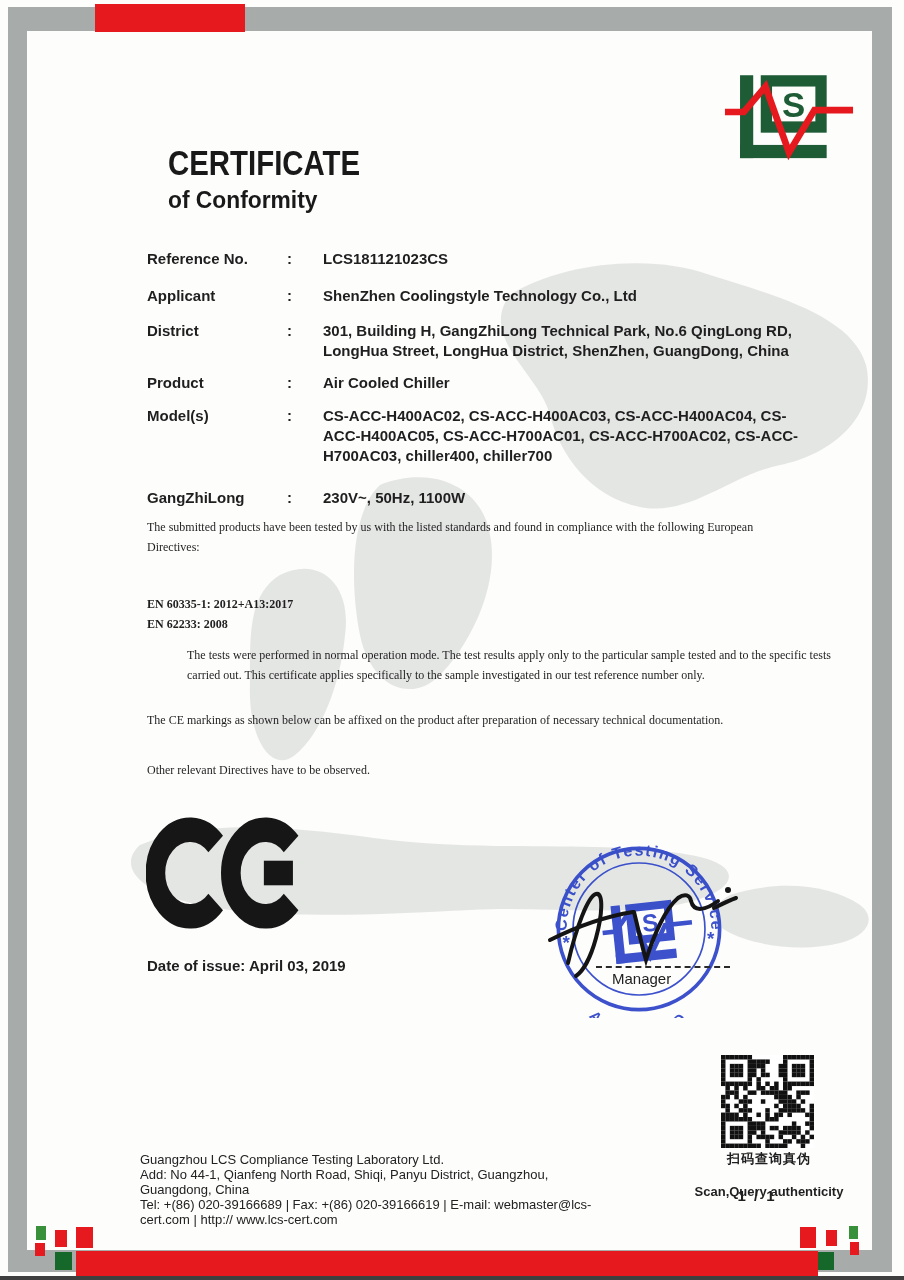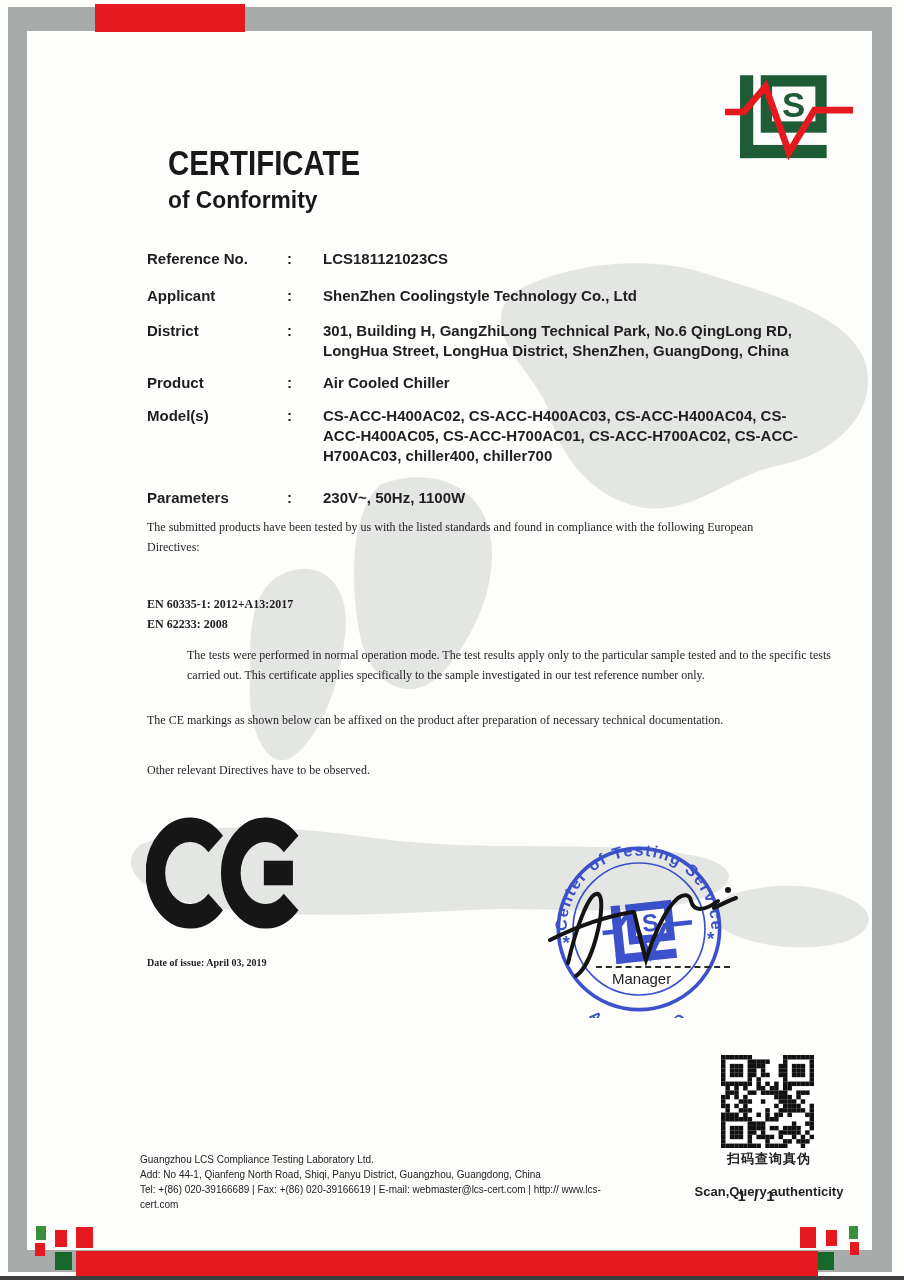--- a/index.html
+++ b/index.html
@@ -49,36 +49,36 @@
   .row-0{top:249px;} .row-1{top:286px;} .row-2{top:321px;}
   .row-3{top:373px;} .row-4{top:406px;} .row-5{top:488px;}
   
   .para{position:absolute;left:147px;width:648px;font-size:12px;line-height:20px;font-family:Liberation Serif, serif;}
   .p-intro{top:517px;} .p-directive{top:566px;font-weight:bold;}
   .p-standards{top:594px;font-weight:bold;}
   .p-tests{top:645px;margin-left:40px;} .p-ce{top:710px;} .p-other{top:760px;}
   
   .ce-mark{position:absolute;left:146px;top:812px;width:165px;height:122px;}
   
-  .date-line{position:absolute;left:147px;top:957px;font-size:10px;font-weight:bold;font-family:Liberation Serif, serif;}
+  .date-line{position:absolute;left:147px;top:957px;font-size:15px;font-weight:bold;}
   
   .stamp{position:absolute;left:550px;top:840px;width:178px;height:178px;opacity:.93;
     --mark-main:#2e45c8;--mark-line:#2e45c8;}
   .stamp text{fill:#2e45c8;font-family:"Liberation Sans",sans-serif;}
   .signature{position:absolute;left:538px;top:868px;width:232px;height:118px;}
   .sig-line{position:absolute;left:596px;top:952px;width:134px;height:14px;border-bottom:2px dashed #2a2a2a;}
   .signer-title{position:absolute;left:612px;top:970px;font-size:15px;color:#222;}
   
   .qr{position:absolute;left:721px;top:1055px;width:93px;height:93px;background:#fff;}
   .qr-captions{position:absolute;left:688px;top:1150px;width:162px;text-align:center;}
   .qr-zh{font-size:13px;font-weight:bold;letter-spacing:1px;}
   .qr-en{font-size:13px;font-weight:bold;margin-top:16px;}
   .page-number{position:absolute;left:722px;top:1187px;width:70px;text-align:center;
     font-size:15px;font-weight:bold;letter-spacing:2px;}
-  .footer-block{position:absolute;left:140px;top:1152px;width:480px;font-size:10px;line-height:15px;color:#222;}
+  .footer-block{position:absolute;left:140px;top:1152px;width:480px;font-size:13px;line-height:15px;color:#222;}
 </style>
 </head>
 <body>
 
 <div class="page">
 
   <svg width="0" height="0" style="position:absolute">
     <defs>
       <symbol id="lcs-mark" viewBox="0 0 140 120">
         <rect x="18" y="13" width="14" height="88" fill="var(--mark-main)"></rect>
@@ -143,21 +143,21 @@
   <div class="field-row row-4">
     <span class="field-label">Model(s)</span>
     <span class="field-colon">:</span>
     <div class="field-value">
       <div>CS-ACC-H400AC02, CS-ACC-H400AC03, CS-ACC-H400AC04, CS-</div>
       <div>ACC-H400AC05, CS-ACC-H700AC01, CS-ACC-H700AC02, CS-ACC-</div>
       <div>H700AC03, chiller400, chiller700</div>
     </div>
   </div>
   <div class="field-row row-5">
-    <span class="field-label">Parameters</span>
+    <span class="field-label">GangZhiLong</span>
     <span class="field-colon">:</span>
     <div class="field-value">
       <div>230V~, 50Hz, 1100W</div>
     </div>
   </div>
 
   <div class="para p-intro">The submitted products have been tested by us with the listed standards and found in compliance with the following European Directives:</div>
   <div class="para p-standards">
     <div>EN 60335-1: 2012+A13:2017</div>
     <div>EN 62233: 2008</div>

